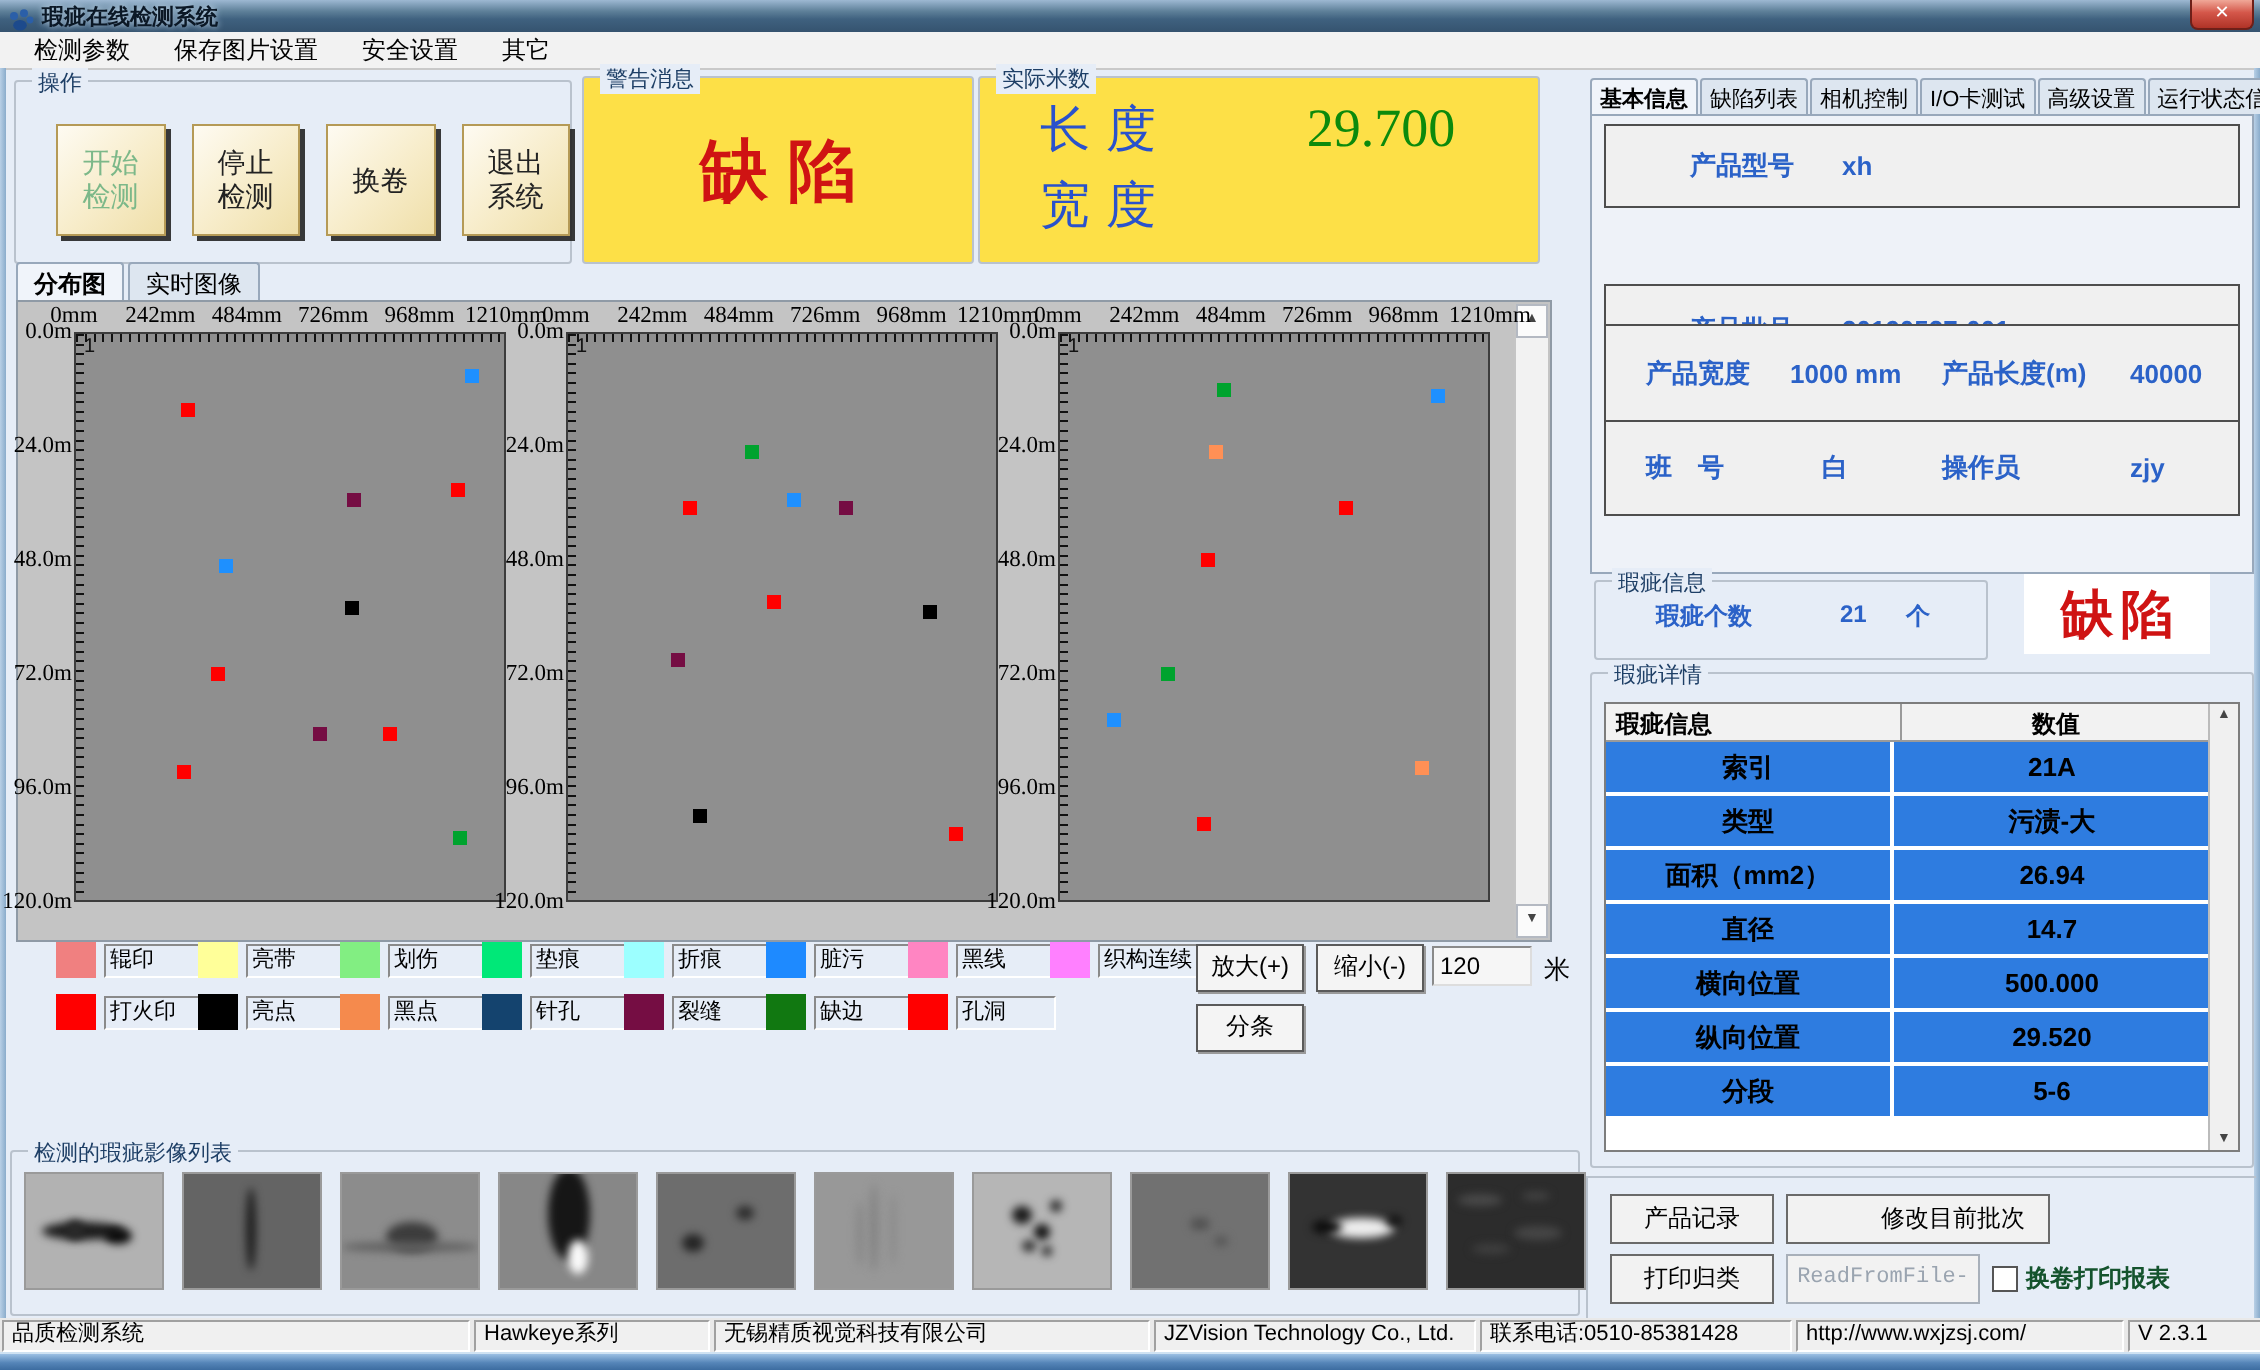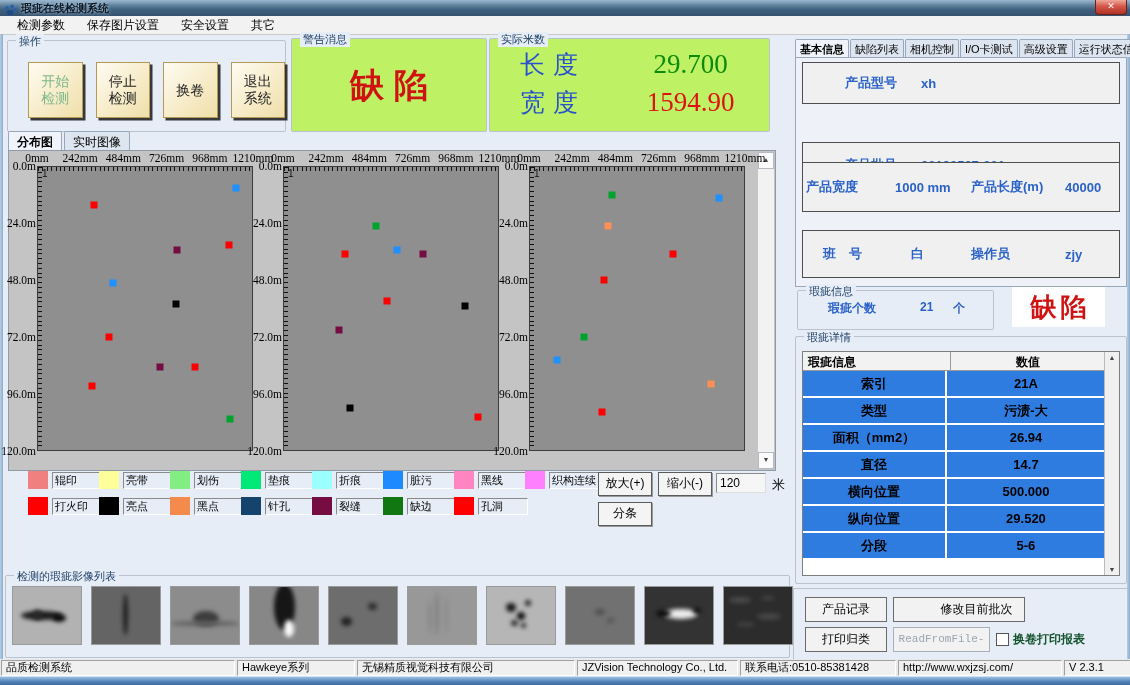--- a/index.html
+++ b/index.html
@@ -15,21 +15,21 @@
     color:#fff;font-size:9px;line-height:13px;text-align:center;font-weight:bold;cursor:pointer;}
   
   #menubar{position:absolute;left:0;top:16px;right:0;height:18px;background:#f2f2f2;border-bottom:1px solid #c9c9c9;
     display:flex;align-items:center;padding-left:6px;}
   .menu-item{padding:0 11px;font-size:12px;cursor:default;}
   
   .frame-strip{position:absolute;top:34px;bottom:25px;width:3px;background:linear-gradient(90deg,#b8cfe6,#8aaccb);}
   
   .groupbox{position:absolute;border:1px solid #b9c2cd;border-radius:2px;}
   .groupbox>.gb-label{position:absolute;top:-7px;left:8px;background:#e6edf7;padding:0 3px;font-size:11px;color:#1e3f66;}
-  .gb-white{background:#bef264;}
+  .gb-white{background:#fde047;}
   .gb-white>.gb-label{background:#e6edf7;}
   
   #op-box{display:flex;align-items:center;gap:13px;padding-left:20px;}
   .op-btn{width:54px;height:54px;background:linear-gradient(135deg,#fefbf2 0%,#f7ecc9 55%,#efdfa9 100%);
     border:1px solid #b59a56;box-shadow:2.5px 2.5px 0 rgba(35,35,35,.9);cursor:pointer;
     display:flex;align-items:center;justify-content:center;margin-top:8px;}
   .op-btn span{display:inline-block;width:30px;word-break:break-all;line-height:17px;font-size:14px;text-align:center;color:#222;}
   .op-btn.start span{color:#7cb889;}
   
   #warning-text{position:absolute;left:0;right:0;top:24px;text-align:center;font-size:34px;letter-spacing:10px;
@@ -177,21 +177,20 @@
   </div>
 
   <div class="groupbox gb-white" style="left:489px;top:38px;width:279px;height:92px;">
     <span class="gb-label">实际米数</span>
     <div class="meter-row" style="top:8px;">
       <span class="mlabel">长度</span>
       <span class="mvalue green">29.700</span>
     </div>
     <div class="meter-row" style="top:46px;">
       <span class="mlabel">宽度</span>
-      <span class="mvalue red">1594.90</span>
     </div>
   </div>
 
   <div id="view-tabs">
       <div class="vtab active">分布图</div>
       <div class="vtab">实时图像</div>
     </div>
 
   <div id="plots">
     <div id="plots-scroll">
@@ -438,26 +437,26 @@
   <div id="info-panel">
     <div class="info-row" style="top:4px;height:40px;">
       <span style="left:42px;">产品型号</span>
       <span style="left:118px;">xh</span>
     </div>
     <div class="info-row" style="top:52px;height:44px;margin-top:32px;">
       <span style="left:42px;">产品批号</span>
       <span style="left:118px;">20190527-001</span>
     </div>
     <div class="info-row" style="top:104px;height:48px;">
-      <span style="left:3px;">产品宽度</span>
+      <span style="left:20px;">产品宽度</span>
       <span style="left:92px;">1000 mm</span>
       <span style="left:168px;">产品长度(m)</span>
       <span style="left:262px;">40000</span>
     </div>
-    <div class="info-row" style="top:172px;height:46px;">
+    <div class="info-row" style="top:152px;height:46px;">
       <span style="left:20px;">班　号</span>
       <span style="left:108px;">白</span>
       <span style="left:168px;">操作员</span>
       <span style="left:262px;">zjy</span>
     </div>
   </div>
 
   <div class="groupbox" id="defect-count-group">
     <span class="gb-label">瑕疵信息</span>
     <span class="cg" style="left:30px;">瑕疵个数</span>

